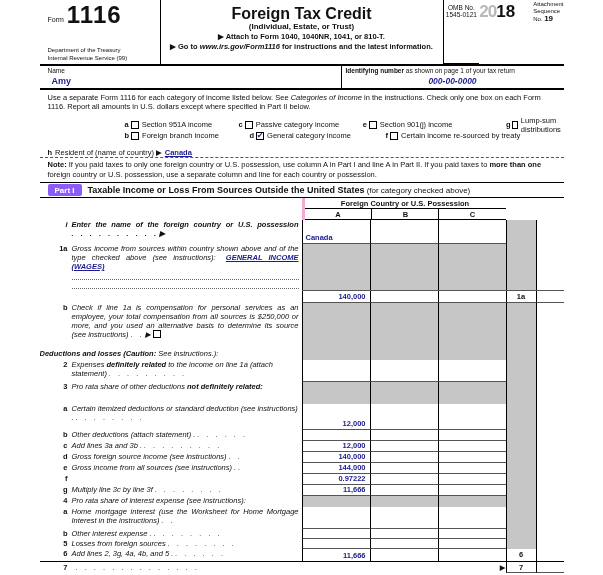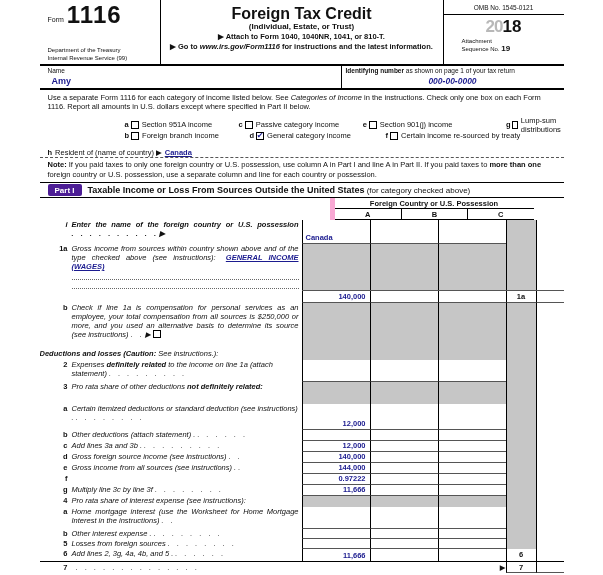--- a/index.html
+++ b/index.html
@@ -17,21 +17,21 @@
   .hdr { display:flex; height:66px; border-bottom:2px solid #000; }
   .hdr-left { width:120px; padding:4px 2px 2px 8px; display:flex; flex-direction:column; justify-content:space-between; }
   .formno-line { display:flex; align-items:flex-end; gap:3px; }
   .formword { font-size:7px; padding-bottom:3px; }
   .formnum { font-size:24px; font-weight:bold; letter-spacing:1px; line-height:22px; }
   .agency { font-size:6px; line-height:7.5px; }
   .hdr-center { flex:1; border-left:1.5px solid #000; text-align:center; padding-top:5px; }
   .title { font-size:16px; font-weight:bold; line-height:17px; }
   .subtitle { font-size:8px; font-weight:bold; line-height:10px; }
   .attach, .goto { font-size:7.5px; font-weight:bold; line-height:9.5px; }
-  .hdr-right { width:121px; border-left:1.5px solid #000; display:flex; flex-direction:column; }
+  .hdr-right { width:121px; border-left:1.5px solid #000; display:flex; }
   .omb { font-size:6.5px; text-align:center; padding:4px 2px 3px; border-bottom:1px solid #000; }
   .year { text-align:center; font-size:17px; font-weight:bold; line-height:20px; padding-top:2px; }
   .year .y20 { color:#b8b8b8; letter-spacing:-1px; }
   .attachment { font-size:6px; line-height:7px; padding:1px 0 0 18px; }
   .seq strong { font-size:8px; }
   
   .namerow { display:flex; height:24px; border-bottom:2px solid #000; }
   .name-l { flex:1; padding:1px 0 0 8px; }
   .name-lab { font-size:6.5px; }
   .name-val { font-size:9px; padding:2px 0 0 4px; }
@@ -45,38 +45,38 @@
   .cat { display:flex; align-items:center; }
   .c1 { width:125px; } .c2 { width:136px; } .c3 { width:157px; } .c4 { flex:1; }
   .cletter { font-weight:bold; margin-right:2px; }
   .cb { display:inline-flex; width:8px; height:8px; border:1px solid #000; background:#fff;
         margin-right:3px; align-items:center; justify-content:center; font-size:8px; line-height:8px; color:#1b1b8f; }
   
   .hrow { height:13px; padding:2px 8px 0; border-bottom:1px dashed #555; display:flex; gap:3px; align-items:center;}
   .note { height:25px; padding:2px 8px 0; line-height:9.5px; border-bottom:1.5px solid #000; }
   
   .partbar { height:15px; display:flex; align-items:center; border-bottom:1px solid #000; padding-left:8px; }
-  .partbadge { background:#4c1d95; color:#fff; font-weight:bold; font-size:8px; padding:1.5px 7px; border-radius:2px; margin-right:6px; }
+  .partbadge { background:#8b5cf6; color:#fff; font-weight:bold; font-size:8px; padding:1.5px 7px; border-radius:2px; margin-right:6px; }
   .parttitle { font-size:9px; font-weight:bold; }
   .partsuffix { font-size:8px; font-weight:normal; }
   
   .trow { display:flex; width:603px; }
   .lbl { width:262px; display:flex; padding-left:8px; }
   .gut { width:24px; flex:none; font-weight:bold; padding-right:4px; text-align:right; }
   .ltx { flex:1; padding-right:3px; line-height:9px;font-style:italic; }
   .just { text-align:justify; }
   .ca,.cb2,.cc { width:68px; border-left:1px solid #000; display:flex; align-items:flex-end; justify-content:flex-end; padding:0 4px 1px 0; }
   .num { width:30px; border-left:1px solid #000; text-align:center; font-weight:bold; padding-top:1px; }
   .tot { width:107px; border-left:1px solid #000; text-align:right; padding:1px 6px 0 0; }
   .g { background:#c6c6c6; }
   .bb .ca, .bb .cb2, .bb .cc { border-bottom:1px solid #555; }
   .bbt .tot, .bbt .num { border-bottom:1px solid #555; }
   .wline { border-bottom:1px dotted #666; height:9px; }
   .special { text-decoration:underline; margin-left:4px; }
-  .hdrgroup { width:204px; border-left:5px solid #f9a8d4;margin-left:28px; }
+  .hdrgroup { width:204px; border-left:3px solid #f9a8d4; }
   .hdrgroup-top { height:11px; text-align:center; font-weight:bold; border-bottom:1px solid #000; padding-top:1px; }
   .hdrabc { display:flex; height:11px; border-bottom:1px solid #000; }
   .habc { width:68px; text-align:center; font-weight:bold; padding-top:1px; }
   .habc + .habc { border-left:1px solid #000; }
   .tothdr { width:137px; border-left:1px solid #000; text-align:center; line-height:10px; padding-top:1px; border-bottom:1px solid #000; }
   .sub { display:flex; }
   .r7lbl { width:466px; display:flex; padding-left:8px; align-items:center; }
 </style>
 </head>
 <body>

